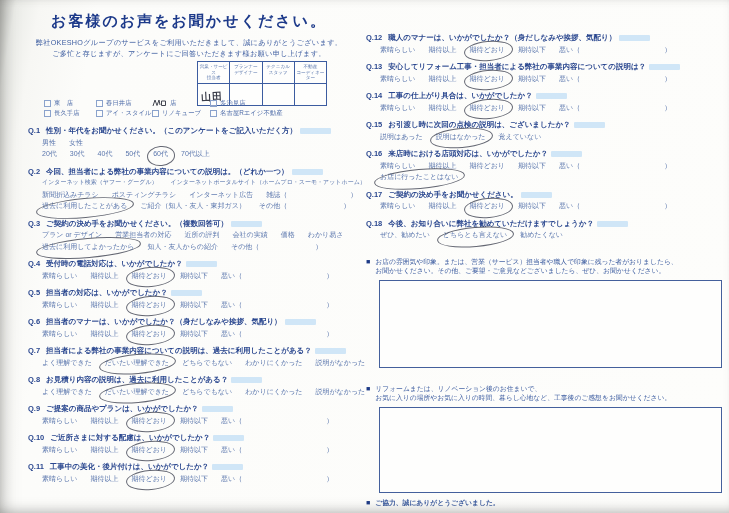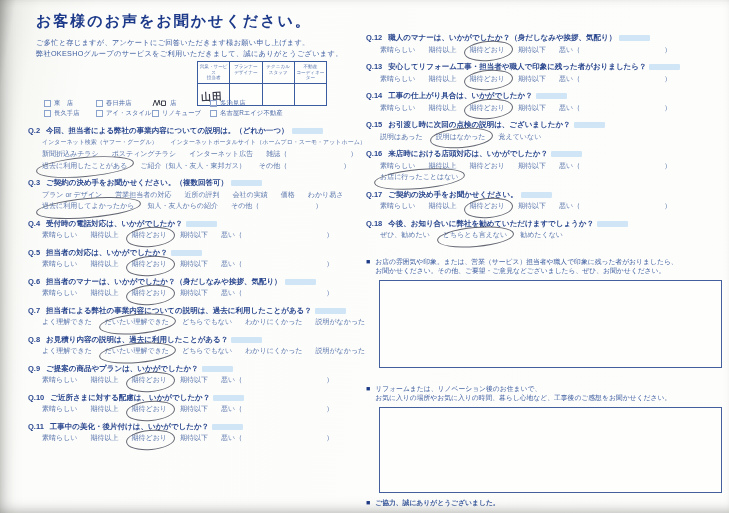--- a/index.html
+++ b/index.html
@@ -3,21 +3,21 @@
 <meta charset="utf-8">
 <style>
   html,body{margin:0;padding:0}
   body{width:729px;height:513px;position:relative;overflow:hidden;
     font-family:"Liberation Sans",sans-serif;
     background:linear-gradient(100deg,#c2c3bf 0%,#ebece8 2%,#f7f7f4 5%,#fcfcfa 12%,#fdfdfb 100%)}
   body::after{content:'';position:absolute;inset:0;pointer-events:none;
     box-shadow:inset 0 -10px 14px -10px rgba(90,90,85,.5),
                inset 14px 0 18px -14px rgba(90,90,85,.55),
                inset 0 6px 8px -8px rgba(120,120,115,.25)}
-  .header{position:absolute;left:36px;top:12px;width:336px;}
+  .header{position:absolute;left:21px;top:12px;width:336px;text-align:center}
   .title{font-size:15px;font-weight:bold;color:#1d3a8a;letter-spacing:2px}
   .intro{margin-top:7px;font-size:7.2px;line-height:10.5px;color:#3c5ca0;letter-spacing:.3px}
   .staff{position:absolute;left:197px;top:61px;width:128px;border:1px solid #3c5ca0;background:rgba(255,255,255,.55)}
   .st-row{display:flex}
   .st-h{flex:1;border-right:1px solid #3c5ca0;border-bottom:1px solid #3c5ca0;
     font-size:4.6px;line-height:5.6px;color:#5573ab;text-align:center;padding:2px 1px}
   .st-h:last-child,.st-c:last-child{border-right:none}
   .st-c{flex:1;border-right:1px solid #3c5ca0;height:21px;position:relative}
   .hand{font-size:10px;color:#3a3d4a;font-weight:bold}
   .st-c .hand{position:absolute;left:3px;bottom:1px;transform:rotate(-3deg);letter-spacing:1px}
@@ -48,22 +48,22 @@
   .c-box.b2{height:84px}
   .closing{margin-top:5px;display:flex;gap:5px;font-size:6.8px;line-height:9.5px;color:#3c5ca0;font-weight:bold}
   .scribble{display:inline-block}
 </style>
 </head>
 <body>
 
 <div class="header">
   <div class="title">お客様のお声をお聞かせください。</div>
   <div class="intro">
+    <div>弊社OKESHOグループのサービスをご利用いただきまして、誠にありがとうございます。</div>
     <div>ご多忙と存じますが、アンケートにご回答いただきます様お願い申し上げます。</div>
-    <div>弊社OKESHOグループのサービスをご利用いただきまして、誠にありがとうございます。</div>
   </div>
 </div>
 
 <div class="staff">
   <div class="st-row" id="staff-head">
       <div class="st-h">
         <div>営業・サービス</div>
         <div>担当者</div>
       </div>
       <div class="st-h">
@@ -125,20 +125,25 @@
       </span>
       <span class="store-item">
         <span class="cb"></span>
         <span>名古屋Rエイジ不動産</span>
       </span>
     </div>
   </div>
 
 <div class="col" id="left-col">
     <div class="q">
+      <div class="q-title"><span class="q-id">Q.1</span><span>性別・年代をお聞かせください。（このアンケートをご記入いただく方）</span><span class="hl"></span></div>
+      <div class="q-line"><span class="opt">男性</span><span class="opt">女性</span></div>
+      <div class="q-line"><span class="opt">20代</span><span class="opt">30代</span><span class="opt">40代</span><span class="opt">50代</span><span class="opt circled">60代</span><span class="opt">70代以上</span></div>
+    </div>
+    <div class="q">
       <div class="q-title"><span class="q-id">Q.2</span><span>今回、担当者による弊社の事業内容についての説明は。（どれか一つ）</span><span class="hl"></span></div>
       <div class="q-line tight"><span class="opt">インターネット検索（ヤフー・グーグル）</span><span class="opt">インターネットポータルサイト（ホームプロ・スーモ・アットホーム）</span></div>
       <div class="q-line"><span class="opt">新聞折込みチラシ</span><span class="opt">ポスティングチラシ</span><span class="opt">インターネット広告</span><span class="opt">雑誌（　　　　　　　　　）</span></div>
       <div class="q-line"><span class="opt circled">過去に利用したことがある</span><span class="opt">ご紹介（知人・友人・東邦ガス）</span><span class="opt">その他（　　　　　　　　）</span></div>
     </div>
     <div class="q">
       <div class="q-title"><span class="q-id">Q.3</span><span>ご契約の決め手をお聞かせください。（複数回答可）</span><span class="hl"></span></div>
       <div class="q-line"><span class="opt">プラン or デザイン</span><span class="opt">営業担当者の対応</span><span class="opt">近所の評判</span><span class="opt">会社の実績</span><span class="opt">価格</span><span class="opt">わかり易さ</span></div>
       <div class="q-line"><span class="opt circled">過去に利用してよかったから</span><span class="opt">知人・友人からの紹介</span><span class="opt">その他（　　　　　　　　）</span></div>
     </div>
@@ -174,21 +179,21 @@
       <div class="q-title"><span class="q-id">Q.11</span><span>工事中の美化・後片付けは、いかがでしたか？</span><span class="hl"></span></div>
       <div class="q-line"><span class="opt">素晴らしい</span><span class="opt">期待以上</span><span class="opt circled">期待どおり</span><span class="opt">期待以下</span><span class="opt">悪い（　　　　　　　　　　　　）</span></div>
     </div>
   </div>
 <div class="col" id="right-col">
     <div class="q">
       <div class="q-title"><span class="q-id">Q.12</span><span>職人のマナーは、いかがでしたか？（身だしなみや挨拶、気配り）</span><span class="hl"></span></div>
       <div class="q-line"><span class="opt">素晴らしい</span><span class="opt">期待以上</span><span class="opt circled">期待どおり</span><span class="opt">期待以下</span><span class="opt">悪い（　　　　　　　　　　　　）</span></div>
     </div>
     <div class="q">
-      <div class="q-title"><span class="q-id">Q.13</span><span>安心してリフォーム工事・担当者や職人で印象に残った者がおりましたら？</span><span class="hl"></span></div>
+      <div class="q-title"><span class="q-id">Q.13</span><span>安心してリフォーム工事・担当者による弊社の事業内容についての説明は？</span><span class="hl"></span></div>
       <div class="q-line"><span class="opt">素晴らしい</span><span class="opt">期待以上</span><span class="opt circled">期待どおり</span><span class="opt">期待以下</span><span class="opt">悪い（　　　　　　　　　　　　）</span></div>
     </div>
     <div class="q">
       <div class="q-title"><span class="q-id">Q.14</span><span>工事の仕上がり具合は、いかがでしたか？</span><span class="hl"></span></div>
       <div class="q-line"><span class="opt">素晴らしい</span><span class="opt">期待以上</span><span class="opt circled">期待どおり</span><span class="opt">期待以下</span><span class="opt">悪い（　　　　　　　　　　　　）</span></div>
     </div>
     <div class="q">
       <div class="q-title"><span class="q-id">Q.15</span><span>お引渡し時に次回の点検の説明は、ございましたか？</span><span class="hl"></span></div>
       <div class="q-line"><span class="opt">説明はあった</span><span class="opt circled">説明はなかった</span><span class="opt">覚えていない</span></div>
     </div>

